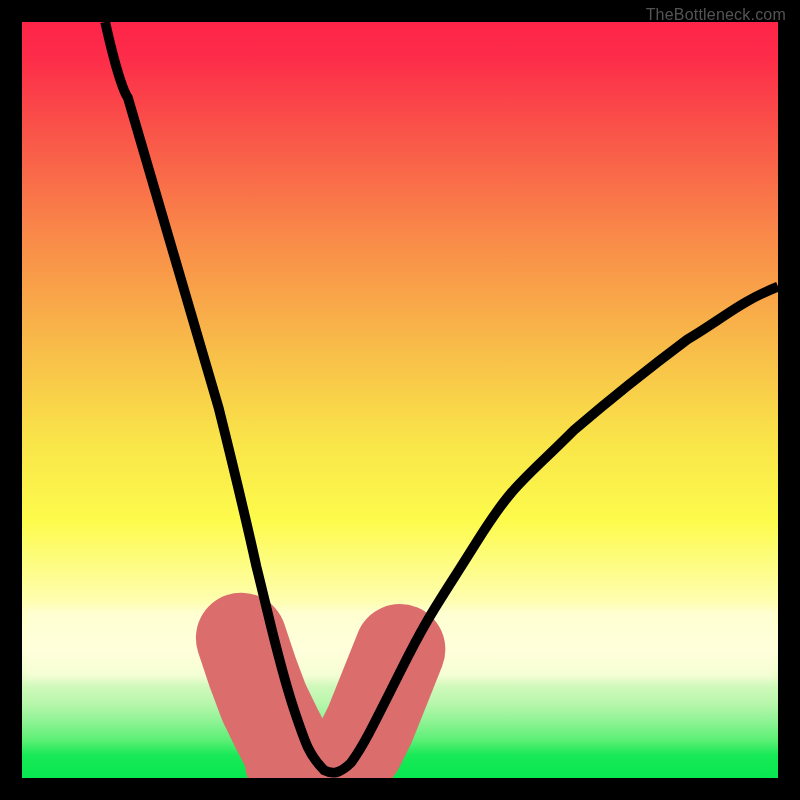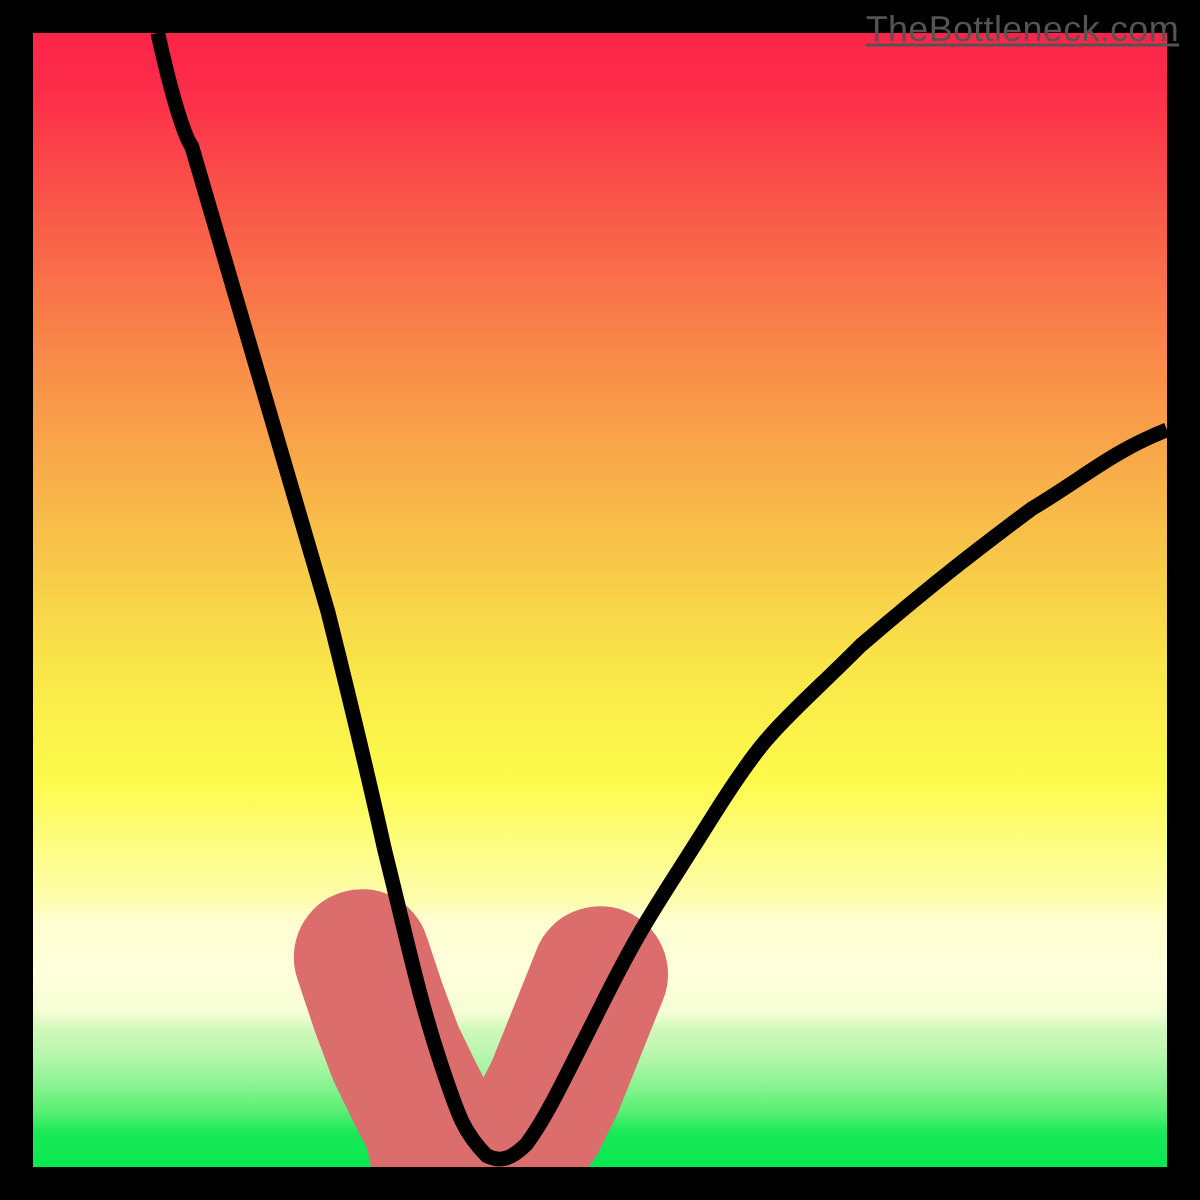--- a/index.html
+++ b/index.html
@@ -45,23 +45,22 @@
       height: 9.5%;
       background: rgba(255,255,220,0.7);
       filter: blur(4px);
       pointer-events: none;
     }
     .watermark {
       position: absolute;
       top: 6px;
       right: 14px;
       color: #545454;
-      font-size: 24px;
+      font-size: 16px;
       letter-spacing: 0.2px;
-      text-decoration: underline;
     }
     svg {
       position: absolute;
       inset: 0;
       display: block;
     }
     .curve { fill: none; stroke: #000; stroke-width: 1.3; }
     .thick { fill: none; stroke: #db6e6d; stroke-width: 12; stroke-linecap: round; stroke-linejoin: round; }
   </style>
 </head>

